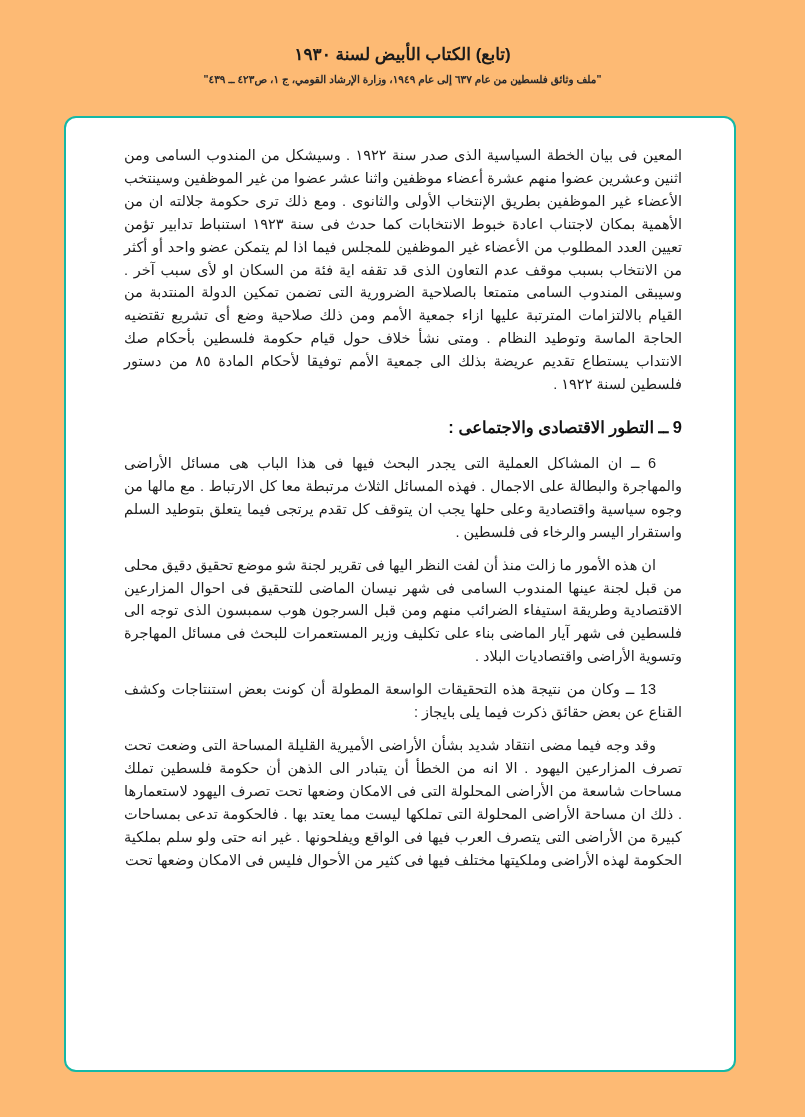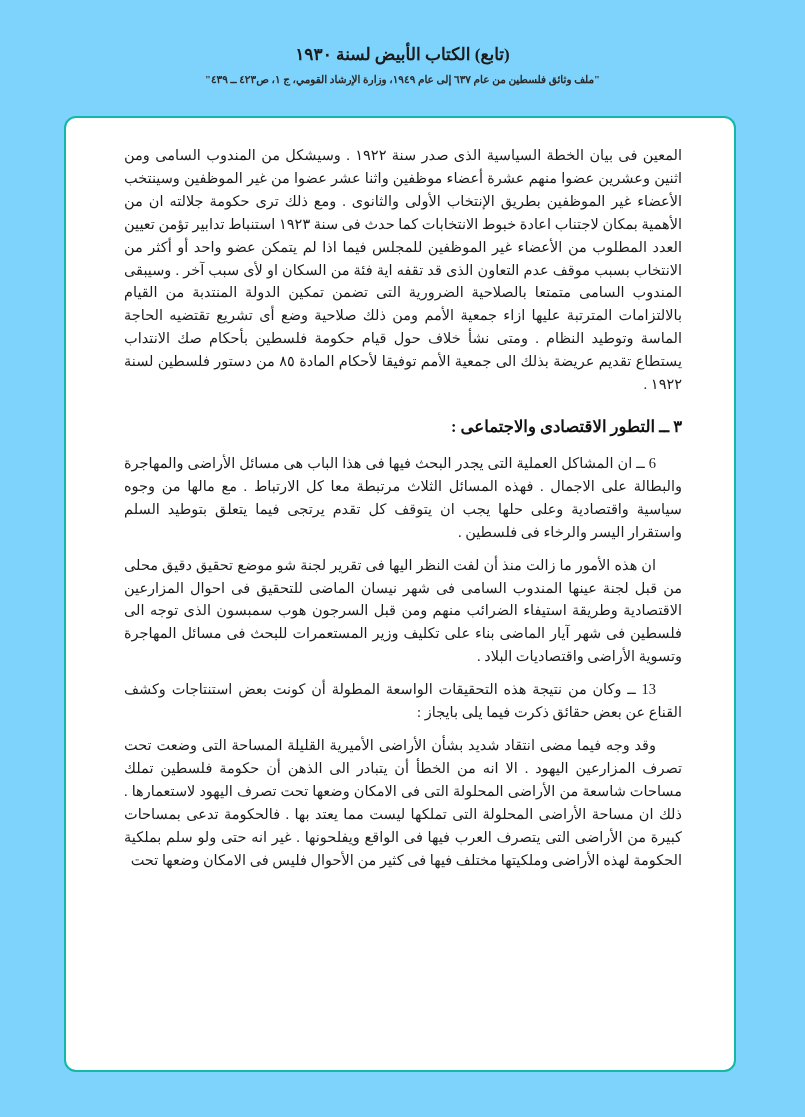--- a/index.html
+++ b/index.html
@@ -4,23 +4,23 @@
 <style>
   html, body {
     margin: 0;
     padding: 0;
     background: #ffffff;
   }
   .page {
     position: relative;
     width: 805px;
     height: 1117px;
-    background: #7dd3fc;
+    background: #fdba74;
     overflow: hidden;
-    font-family: Liberation Serif, serif;
+    font-family: Liberation Sans, sans-serif;
   }
   .page-header {
     text-align: center;
     padding-top: 44px;
     direction: rtl;
   }
   .page-title {
     font-size: 17px;
     font-weight: bold;
     color: #1a1a1a;
@@ -78,21 +78,21 @@
   <header class="page-header">
     <h1 class="page-title">(تابع) الكتاب الأبيض لسنة ١٩٣٠</h1>
     <div class="source-citation">"ملف وثائق فلسطين من عام ٦٣٧ إلى عام ١٩٤٩، وزارة الإرشاد القومي، ج ١، ص٤٢٣ ــ ٤٣٩"</div>
   </header>
 
   <div class="scan-frame">
     <div class="doc-body">
 
       <p class="continuation">المعين فى بيان الخطة السياسية الذى صدر سنة ١٩٢٢ . وسيشكل من المندوب السامى ومن اثنين وعشرين عضوا منهم عشرة أعضاء موظفين واثنا عشر عضوا من غير الموظفين وسينتخب الأعضاء غير الموظفين بطريق الإنتخاب الأولى والثانوى . ومع ذلك ترى حكومة جلالته ان من الأهمية بمكان لاجتناب اعادة خبوط الانتخابات كما حدث فى سنة ١٩٢٣ استنباط تدابير تؤمن تعيين العدد المطلوب من الأعضاء غير الموظفين للمجلس فيما اذا لم يتمكن عضو واحد أو أكثر من الانتخاب بسبب موقف عدم التعاون الذى قد تقفه اية فئة من السكان او لأى سبب آخر . وسيبقى المندوب السامى متمتعا بالصلاحية الضرورية التى تضمن تمكين الدولة المنتدبة من القيام بالالتزامات المترتبة عليها ازاء جمعية الأمم ومن ذلك صلاحية وضع أى تشريع تقتضيه الحاجة الماسة وتوطيد النظام . ومتى نشأ خلاف حول قيام حكومة فلسطين بأحكام صك الانتداب يستطاع تقديم عريضة بذلك الى جمعية الأمم توفيقا لأحكام المادة ٨٥ من دستور فلسطين لسنة ١٩٢٢ .</p>
 
-      <h2>٣ ــ التطور الاقتصادى والاجتماعى :</h2>
+      <h2>9 ــ التطور الاقتصادى والاجتماعى :</h2>
 
       <p>6 ــ ان المشاكل العملية التى يجدر البحث فيها فى هذا الباب هى مسائل الأراضى والمهاجرة والبطالة على الاجمال . فهذه المسائل الثلاث مرتبطة معا كل الارتباط . مع مالها من وجوه سياسية واقتصادية وعلى حلها يجب ان يتوقف كل تقدم يرتجى فيما يتعلق بتوطيد السلم واستقرار اليسر والرخاء فى فلسطين .</p>
 
       <p>ان هذه الأمور ما زالت منذ أن لفت النظر اليها فى تقرير لجنة شو موضع تحقيق دقيق محلى من قبل لجنة عينها المندوب السامى فى شهر نيسان الماضى للتحقيق فى احوال المزارعين الاقتصادية وطريقة استيفاء الضرائب منهم ومن قبل السرجون هوب سمبسون الذى توجه الى فلسطين فى شهر آيار الماضى بناء على تكليف وزير المستعمرات للبحث فى مسائل المهاجرة وتسوية الأراضى واقتصاديات البلاد .</p>
 
       <p>13 ــ وكان من نتيجة هذه التحقيقات الواسعة المطولة أن كونت بعض استنتاجات وكشف القناع عن بعض حقائق ذكرت فيما يلى بايجاز :</p>
 
 
 
       <p>وقد وجه فيما مضى انتقاد شديد بشأن الأراضى الأميرية القليلة المساحة التى وضعت تحت تصرف المزارعين اليهود . الا انه من الخطأ أن يتبادر الى الذهن أن حكومة فلسطين تملك مساحات شاسعة من الأراضى المحلولة التى فى الامكان وضعها تحت تصرف اليهود لاستعمارها . ذلك ان مساحة الأراضى المحلولة التى تملكها ليست مما يعتد بها . فالحكومة تدعى بمساحات كبيرة من الأراضى التى يتصرف العرب فيها فى الواقع ويفلحونها . غير انه حتى ولو سلم بملكية الحكومة لهذه الأراضى وملكيتها مختلف فيها فى كثير من الأحوال فليس فى الامكان وضعها تحت</p>

